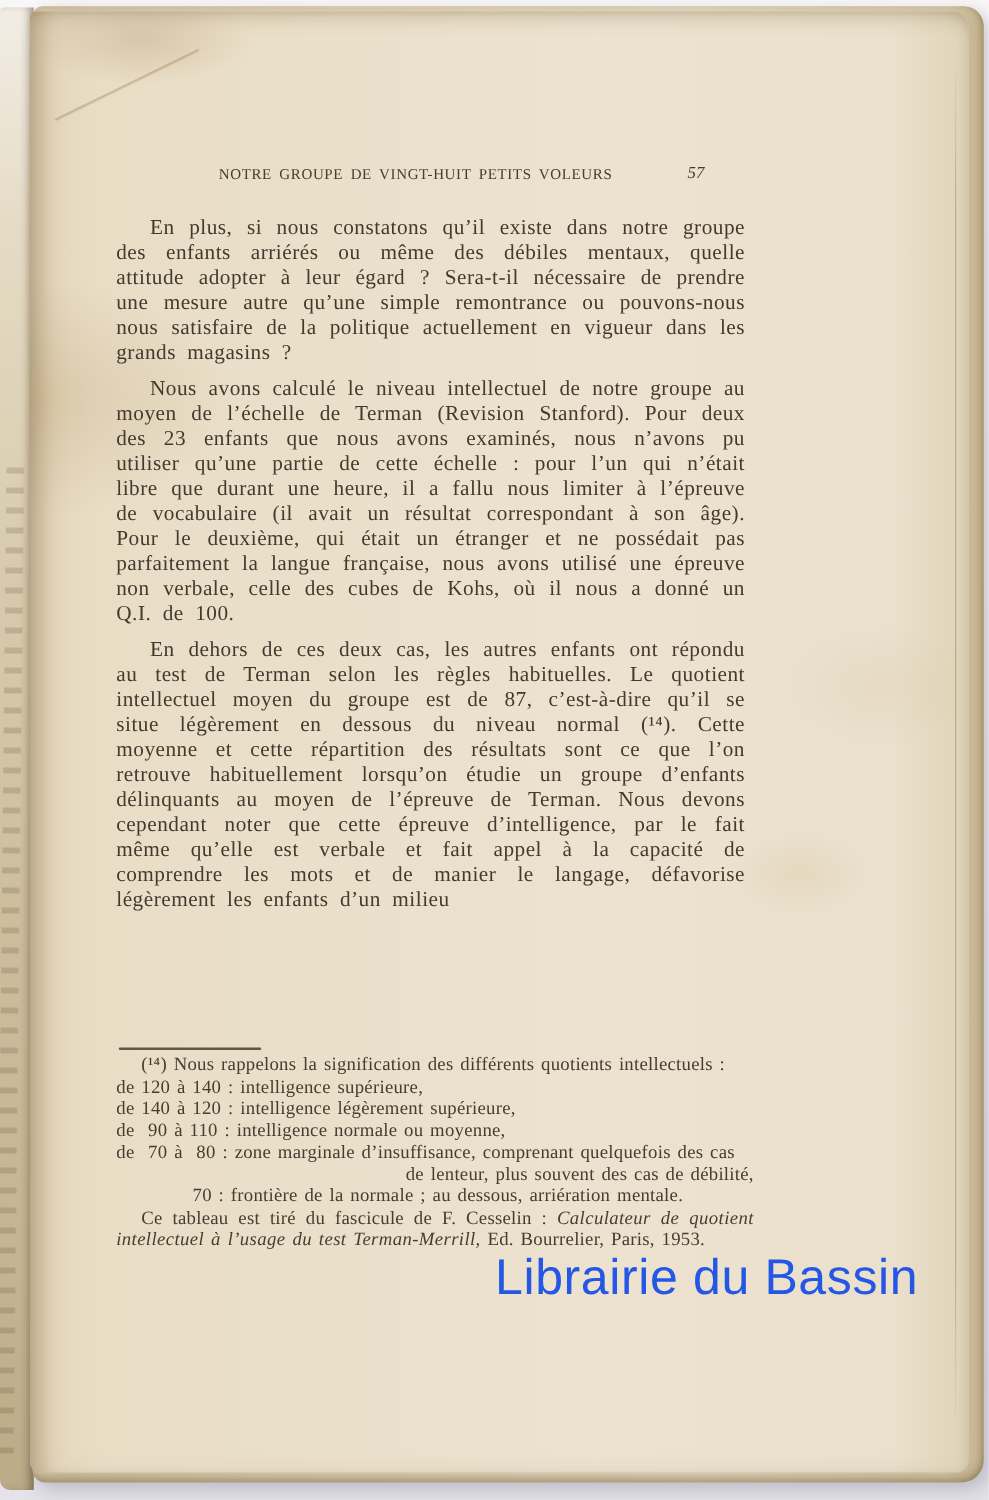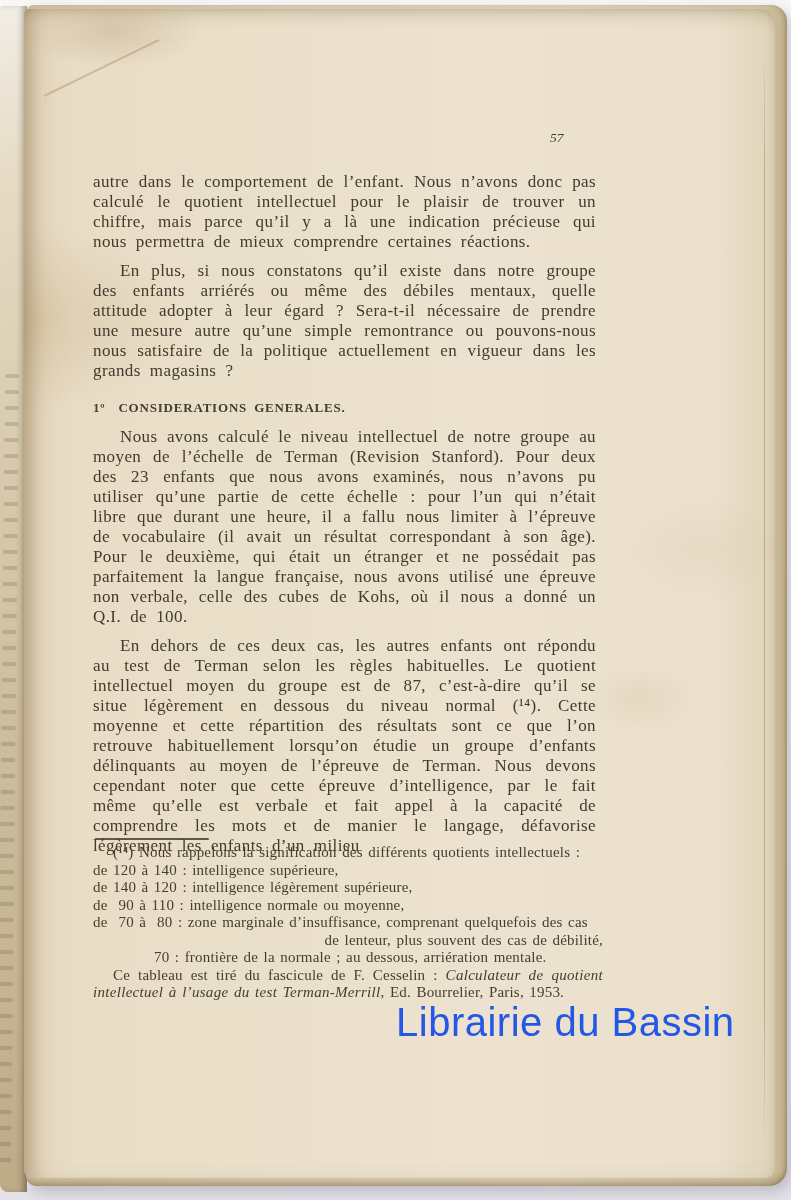--- a/index.html
+++ b/index.html
@@ -115,29 +115,25 @@
 
   <div class="prev-page">
     <div class="bleed-marks"></div>
   </div>
 
   <div class="page-edges"></div>
 
   <div class="page">
     <div class="crease"></div>
 
+    <div class="running-head">NOTRE GROUPE DE VINGT-HUIT PETITS VOLEURS</div>
     <div class="page-num">57</div>
 
     <div class="body-text">
-      <p class="no-indent">autre dans le comportement de l’enfant. Nous n’avons donc pas calculé le quotient intellectuel pour le plaisir de trouver un chiffre, mais parce qu’il y a là une indication précieuse qui nous permettra de mieux comprendre certaines réactions.</p>
       <p>En plus, si nous constatons qu’il existe dans notre groupe des enfants arriérés ou même des débiles mentaux, quelle attitude adopter à leur égard ? Sera-t-il nécessaire de prendre une mesure autre qu’une simple remontrance ou pouvons-nous nous satisfaire de la politique actuellement en vigueur dans les grands magasins ?</p>
-      <div class="section-heading">
-        <span>1º</span>
-        <span>CONSIDERATIONS GENERALES.</span>
-      </div>
       <p>Nous avons calculé le niveau intellectuel de notre groupe au moyen de l’échelle de Terman (Revision Stanford). Pour deux des 23 enfants que nous avons examinés, nous n’avons pu utiliser qu’une partie de cette échelle : pour l’un qui n’était libre que durant une heure, il a fallu nous limiter à l’épreuve de vocabulaire (il avait un résultat correspondant à son âge). Pour le deuxième, qui était un étranger et ne possédait pas parfaitement la langue française, nous avons utilisé une épreuve non verbale, celle des cubes de Kohs, où il nous a donné un Q.I. de 100.</p>
       <p>En dehors de ces deux cas, les autres enfants ont répondu au test de Terman selon les règles habituelles. Le quotient intellectuel moyen du groupe est de 87, c’est-à-dire qu’il se situe légèrement en dessous du niveau normal (¹⁴). Cette moyenne et cette répartition des résultats sont ce que l’on retrouve habituellement lorsqu’on étudie un groupe d’enfants délinquants au moyen de l’épreuve de Terman. Nous devons cependant noter que cette épreuve d’intelligence, par le fait même qu’elle est verbale et fait appel à la capacité de comprendre les mots et de manier le langage, défavorise légèrement les enfants d’un milieu</p>
     </div>
 
     <div class="footnote-rule"></div>
 
     <div class="footnote">
       <p class="fn-ref">(¹⁴) Nous rappelons la signification des différents quotients intellectuels :</p>
       <p class="fn-scale">de 120 à 140 : intelligence supérieure,</p>
       <p class="fn-scale">de 140 à 120 : intelligence légèrement supérieure,</p>

